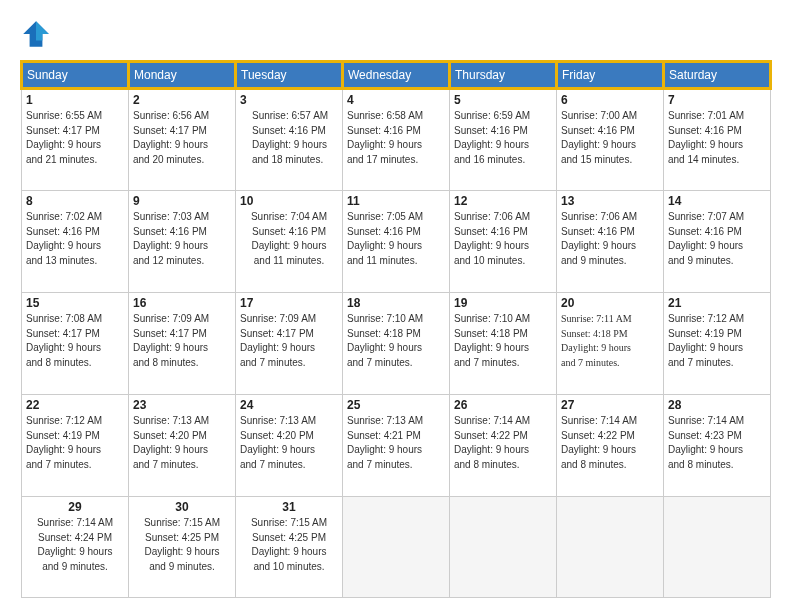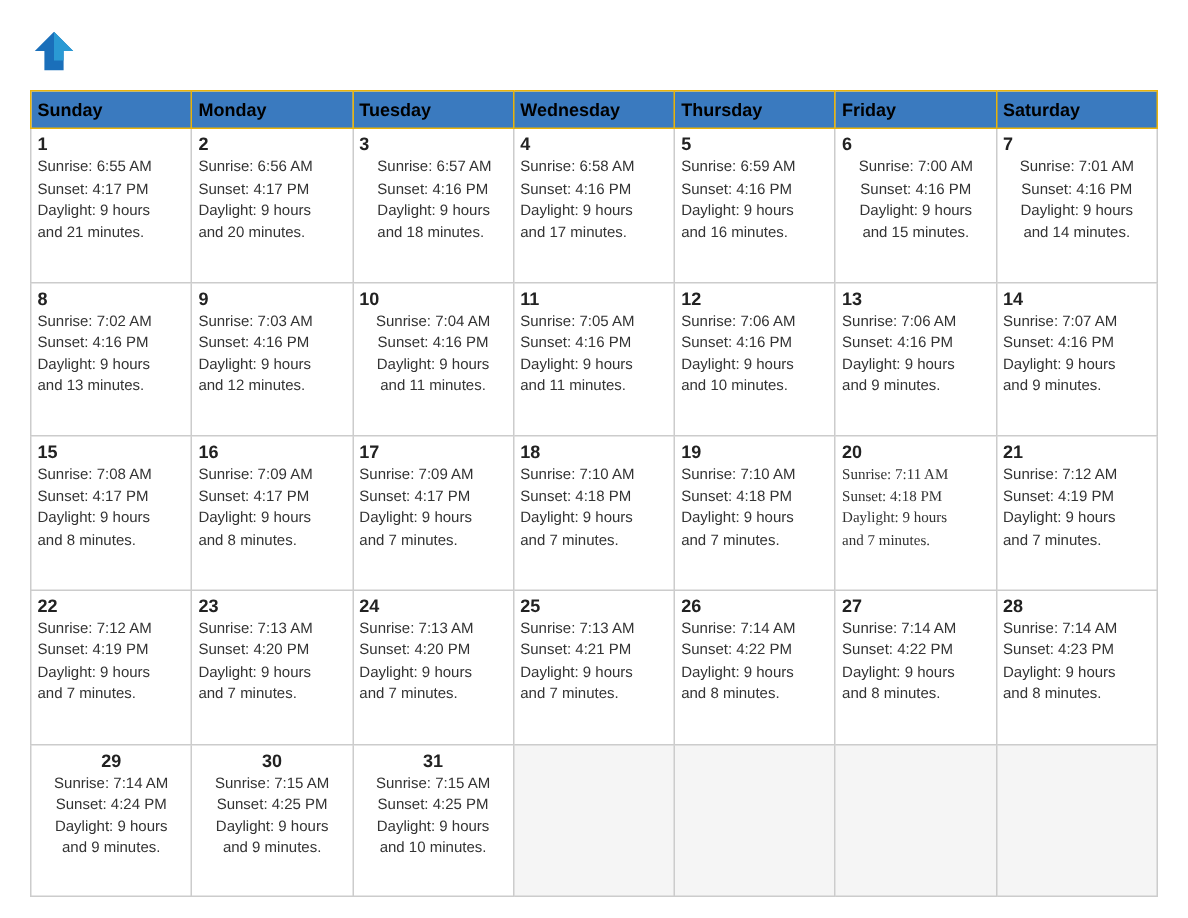--- a/index.html
+++ b/index.html
@@ -57,26 +57,26 @@
       margin-top: 2px;
     }
     .calendar {
       flex: 1;
       border-collapse: collapse;
       width: 100%;
       table-layout: fixed;
     }
     .calendar th {
       background: #3a7abf;
-      color: #000000;
+      color: #ffffff;
       font-size: 12px;
-      font-weight: bold;
+      font-weight: normal;
       padding: 5px 4px;
       text-align: left;
-      border: 1px solid #eab308;
+      border: 3px solid #eab308;
     }
     .calendar td {
       border: 1px solid #ccc;
       vertical-align: top;
       padding: 3px 4px;
       font-size: 9.5px;
       color: #333;
       background: #fff;
       height: 82px;
     }
@@ -165,28 +165,28 @@
           </td>
           <td>
             <span class="day-num">5</span>
             <div class="day-info" style="white-space: pre-line;">Sunrise: 6:59 AM
 Sunset: 4:16 PM
 Daylight: 9 hours
 and 16 minutes.</div>
           </td>
           <td>
             <span class="day-num">6</span>
-            <div class="day-info" style="white-space: pre-line; text-align: center;">Sunrise: 7:00 AM
+            <div class="day-info" style="white-space: pre-line;">Sunrise: 7:00 AM
 Sunset: 4:16 PM
 Daylight: 9 hours
 and 15 minutes.</div>
           </td>
           <td>
             <span class="day-num">7</span>
-            <div class="day-info" style="white-space: pre-line; text-align: center;">Sunrise: 7:01 AM
+            <div class="day-info" style="white-space: pre-line;">Sunrise: 7:01 AM
 Sunset: 4:16 PM
 Daylight: 9 hours
 and 14 minutes.</div>
           </td>
         </tr>
         <tr>
           <td>
             <span class="day-num">8</span>
             <div class="day-info" style="white-space: pre-line;">Sunrise: 7:02 AM
 Sunset: 4:16 PM

